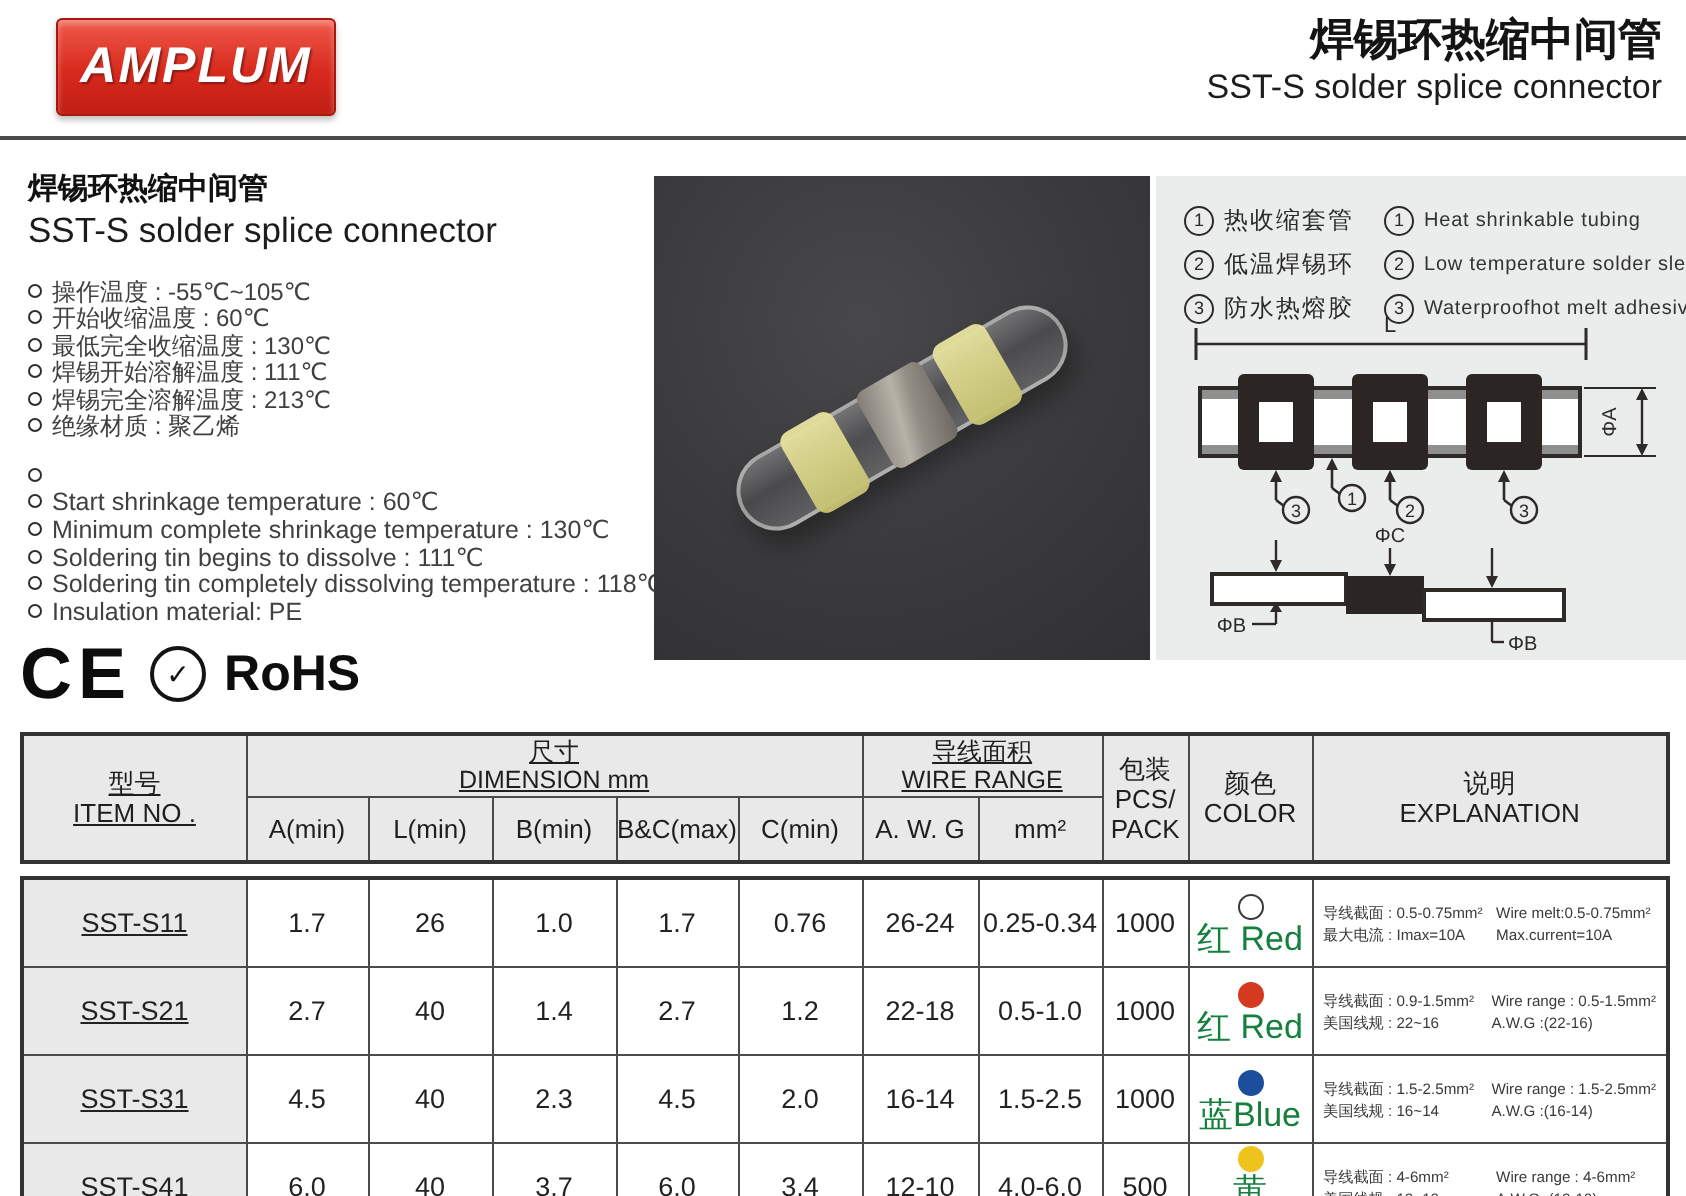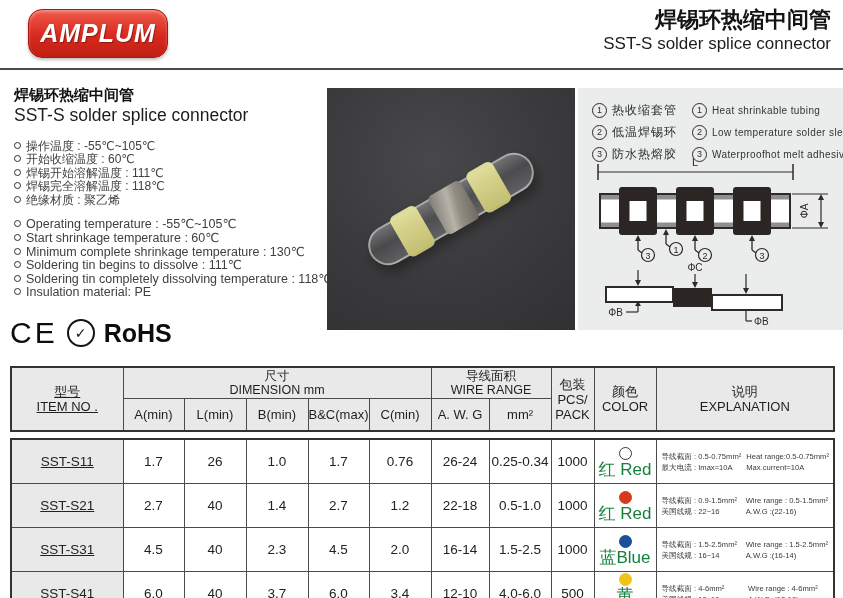--- a/index.html
+++ b/index.html
@@ -1,20 +1,20 @@
 <!DOCTYPE html>
 <html><head>
 <meta charset="utf-8">
 <style>
   html,body{margin:0;padding:0;background:#fff;}
   .page{position:relative;width:843px;height:598px;background:#ffffff;overflow:hidden;
         font-family:"Liberation Sans","DejaVu Sans",sans-serif;color:#232323;}
 
   
-  .logo{position:absolute;left:28px;top:9px;width:138px;height:47px;border-radius:14px;
+  .logo{position:absolute;left:28px;top:9px;width:138px;height:47px;border-radius:3px;
         background:linear-gradient(180deg,#ef5a4b 0%,#d8291d 55%,#c01e14 100%);
         border:1px solid #a81710;display:flex;align-items:center;justify-content:center;
         box-shadow:inset 0 2px 3px rgba(255,255,255,.35),0 2px 3px rgba(0,0,0,.25);}
   .logo span{color:#fff;font-weight:bold;font-style:italic;font-size:25px;letter-spacing:1px;
         text-shadow:1px 1px 1px rgba(0,0,0,.35);}
   .titles{position:absolute;right:12px;top:7px;text-align:right;}
   .title-cn{font-size:22px;font-weight:600;color:#141414;line-height:26px;}
   .title-en{font-size:17px;color:#1d1d1d;line-height:22px;}
   .rule{position:absolute;left:0;top:68px;width:843px;border-top:2px solid #4a4a4a;}
 
@@ -23,21 +23,21 @@
   .name-cn{font-size:15px;font-weight:bold;color:#111;line-height:18px;}
   .name-en{font-size:17.5px;color:#1c1c1c;line-height:22px;margin-bottom:14px;}
   ul.specs{list-style:none;margin:0 0 12px 0;padding:0;}
   ul.specs li{font-size:12px;line-height:12.8px;margin:0 0 0.6px 0;white-space:nowrap;color:#404040;}
   ul.specs.en li{font-size:12.5px;line-height:13px;}
   .blt{display:inline-block;width:5px;height:5px;border:1.4px solid #2d2d2d;border-radius:50%;
        margin-right:5px;vertical-align:1px;}
 
   
   .certs{position:absolute;left:10px;top:316px;display:flex;align-items:center;gap:9px;}
-  .ce{font-size:30px;font-weight:400;letter-spacing:3px;color:#0d0d0d;}
+  .ce{font-size:36px;font-weight:700;letter-spacing:3px;color:#0d0d0d;}
   .sgs{width:24px;height:24px;border:2.6px solid #141414;border-radius:50%;
        display:inline-flex;align-items:center;justify-content:center;
        font-weight:bold;font-size:14px;color:#141414;}
   .rohs{font-size:25px;font-weight:800;color:#0d0d0d;}
 
   
   .photo{position:absolute;left:327px;top:88px;width:248px;height:242px;
          background:radial-gradient(circle at 42% 30%,#48484b 0%,#3a3a3c 55%,#313133 100%);overflow:hidden;}
   .connector{position:absolute;left:50%;top:50%;width:185px;height:40px;
              transform:translate(-50%,-50%) rotate(-30deg);}
@@ -63,21 +63,21 @@
   .diag text{font-family:"Liberation Sans","DejaVu Sans",sans-serif;fill:#2e2a28;}
 
   
   table.tbl{border-collapse:collapse;table-layout:fixed;position:absolute;left:10px;
             border:2px solid #333;}
   table.tbl th,table.tbl td{border:1px solid #4b4b4b;padding:0;text-align:center;
             font-weight:400;overflow:hidden;}
   .head-tbl{top:366px;width:823px;background:#e9e9e9;}
   .head-tbl th{font-size:13px;color:#1f1f1f;line-height:15px;}
   .head-tbl .r1{height:31px;} .head-tbl .r2{height:33px;}
-  .head-tbl .two{font-size:12.5px;line-height:14px;}
+  .head-tbl .two{font-size:12.5px;line-height:14px;text-decoration:underline;}
   .body-tbl{top:438px;width:823px;background:#fff;}
   .body-tbl td{font-size:13.5px;color:#222;height:39px;background:#fff;}
   .itemcol{background:#e9e9e9 !important;text-decoration:underline;}
   .colorcell .dot{display:inline-block;width:11px;height:11px;border-radius:50%;
                   border:1.5px solid;margin-bottom:0px;}
   .colorcell .clabel{font-size:17px;line-height:13px;color:#15803d;}
   .explcell{padding:2px 5px !important;}
   .eg{display:grid;grid-template-columns:1.02fr 1fr;gap:2px 5px;
       font-size:7.6px;line-height:9px;text-align:left;color:#3a3a3a;white-space:nowrap;}
 </style>
@@ -94,26 +94,27 @@
     <div class="title-en">SST-S solder splice connector</div>
   </div>
   <div class="rule"></div>
 
   <div class="intro">
     <div class="name-cn">焊锡环热缩中间管</div>
     <div class="name-en">SST-S solder splice connector</div>
     <ul class="specs cn">
       <li><span class="blt"></span><span>操作温度 : -55℃~105℃</span></li>
       <li><span class="blt"></span><span>开始收缩温度 : 60℃</span></li>
+      <li><span class="blt"></span><span>最低完全收缩温度 : 130℃</span></li>
       <li><span class="blt"></span><span>焊锡开始溶解温度 : 111℃</span></li>
-      <li><span class="blt"></span><span>焊锡完全溶解温度 : 118℃</span></li>
+      <li><span class="blt"></span><span>焊锡完全溶解温度 : 213℃</span></li>
       <li><span class="blt"></span><span>绝缘材质 : 聚乙烯</span></li>
     </ul>
     <ul class="specs en">
-      <li><span class="blt"></span><span>Operating temperature : -55℃~105℃</span></li>
+      <li><span class="blt"></span></li>
       <li><span class="blt"></span><span>Start shrinkage temperature : 60℃</span></li>
       <li><span class="blt"></span><span>Minimum complete shrinkage temperature : 130℃</span></li>
       <li><span class="blt"></span><span>Soldering tin begins to dissolve : 111℃</span></li>
       <li><span class="blt"></span><span>Soldering tin completely dissolving temperature : 118℃</span></li>
       <li><span class="blt"></span><span>Insulation material: PE</span></li>
     </ul>
   </div>
 
   <div class="certs">
     <span class="ce">CE</span>
@@ -314,21 +315,21 @@
       <td>26-24</td>
       <td>0.25-0.34</td>
       <td>1000</td>
       <td class="colorcell">
         <span class="dot" style="background-color: rgb(255, 255, 255); border-color: rgb(58, 58, 58);"></span>
         <div class="clabel">红 Red</div>
       </td>
       <td class="explcell">
         <div class="eg">
           <span>导线截面 : 0.5-0.75mm²</span>
-              <span>Heat range:0.5-0.75mm²</span>
+              <span>Wire melt:0.5-0.75mm²</span>
           <span>最大电流 : Imax=10A</span>
               <span>Max.current=10A</span>
         </div>
       </td>
     </tr>
     <tr>
       <td class="itemcol">SST-S21</td>
       <td>2.7</td>
       <td>40</td>
       <td>1.4</td>

